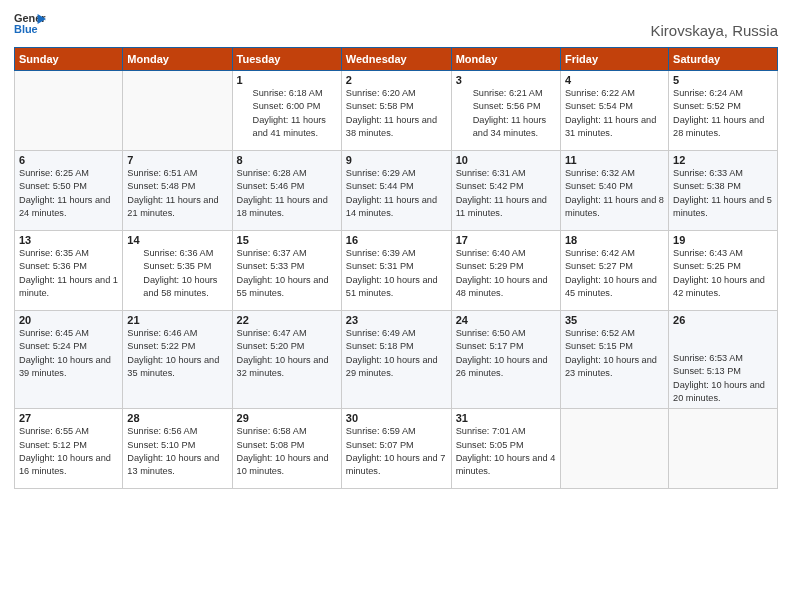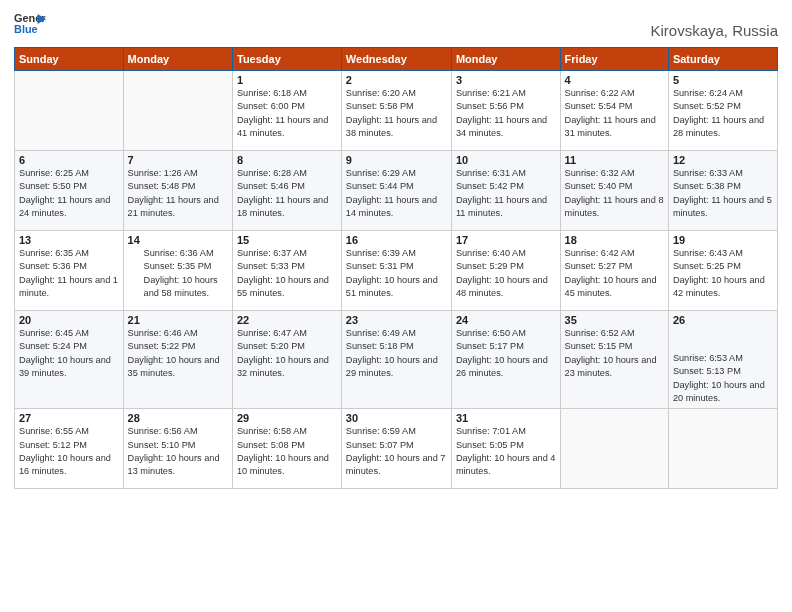--- a/index.html
+++ b/index.html
@@ -113,33 +113,33 @@
           <th>Friday</th>
           <th>Saturday</th>
         </tr>
     </thead>
     <tbody id="calendar-body">
         <tr>
           <td class="empty-cell"></td>
           <td class="empty-cell"></td>
           <td>
             <div class="day-number">1</div>
-            <div class="day-info" style="white-space: pre-line;">Sunrise: 6:18 AM
+            <div class="day-info" style="white-space: pre-line; margin-left: 16px;">Sunrise: 6:18 AM
 Sunset: 6:00 PM
 Daylight: 11 hours and 41 minutes.</div>
           </td>
           <td>
             <div class="day-number">2</div>
             <div class="day-info" style="white-space: pre-line;">Sunrise: 6:20 AM
 Sunset: 5:58 PM
 Daylight: 11 hours and 38 minutes.</div>
           </td>
           <td>
             <div class="day-number">3</div>
-            <div class="day-info" style="white-space: pre-line;">Sunrise: 6:21 AM
+            <div class="day-info" style="white-space: pre-line; margin-left: 17px;">Sunrise: 6:21 AM
 Sunset: 5:56 PM
 Daylight: 11 hours and 34 minutes.</div>
           </td>
           <td>
             <div class="day-number">4</div>
             <div class="day-info" style="white-space: pre-line;">Sunrise: 6:22 AM
 Sunset: 5:54 PM
 Daylight: 11 hours and 31 minutes.</div>
           </td>
           <td>
@@ -151,21 +151,21 @@
         </tr>
         <tr>
           <td>
             <div class="day-number">6</div>
             <div class="day-info" style="white-space: pre-line;">Sunrise: 6:25 AM
 Sunset: 5:50 PM
 Daylight: 11 hours and 24 minutes.</div>
           </td>
           <td>
             <div class="day-number">7</div>
-            <div class="day-info" style="white-space: pre-line;">Sunrise: 1:26 AM
+            <div class="day-info" style="white-space: pre-line;">Sunrise: 6:51 AM
 Sunset: 5:48 PM
 Daylight: 11 hours and 21 minutes.</div>
           </td>
           <td>
             <div class="day-number">8</div>
             <div class="day-info" style="white-space: pre-line;">Sunrise: 6:28 AM
 Sunset: 5:46 PM
 Daylight: 11 hours and 18 minutes.</div>
           </td>
           <td>

